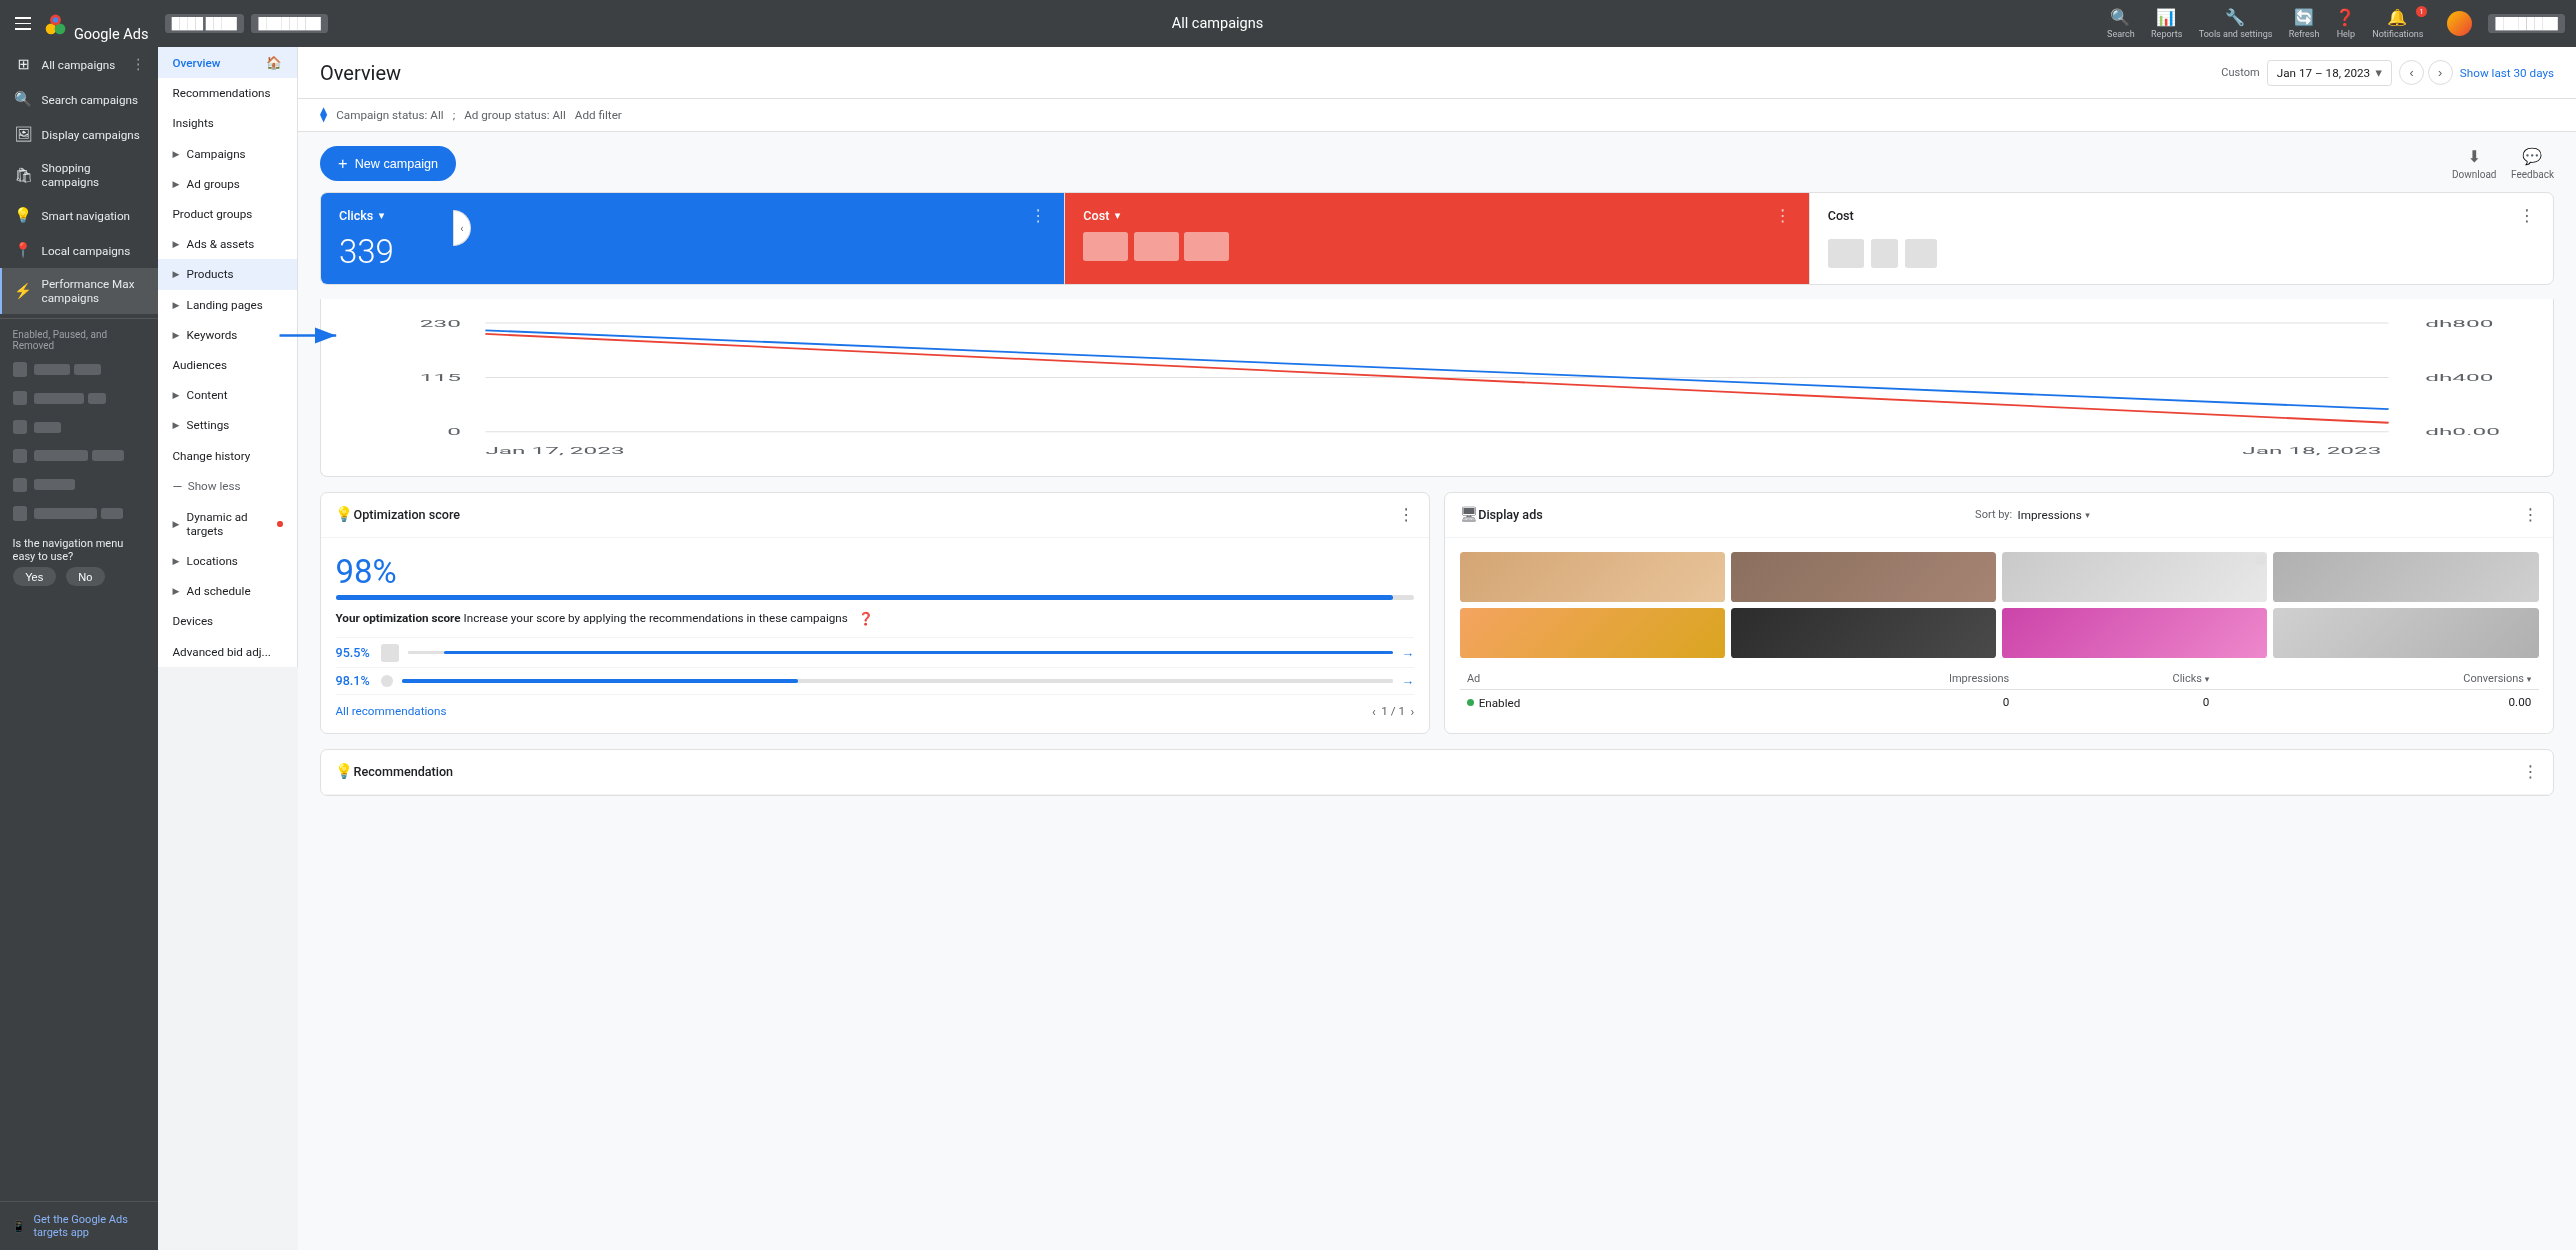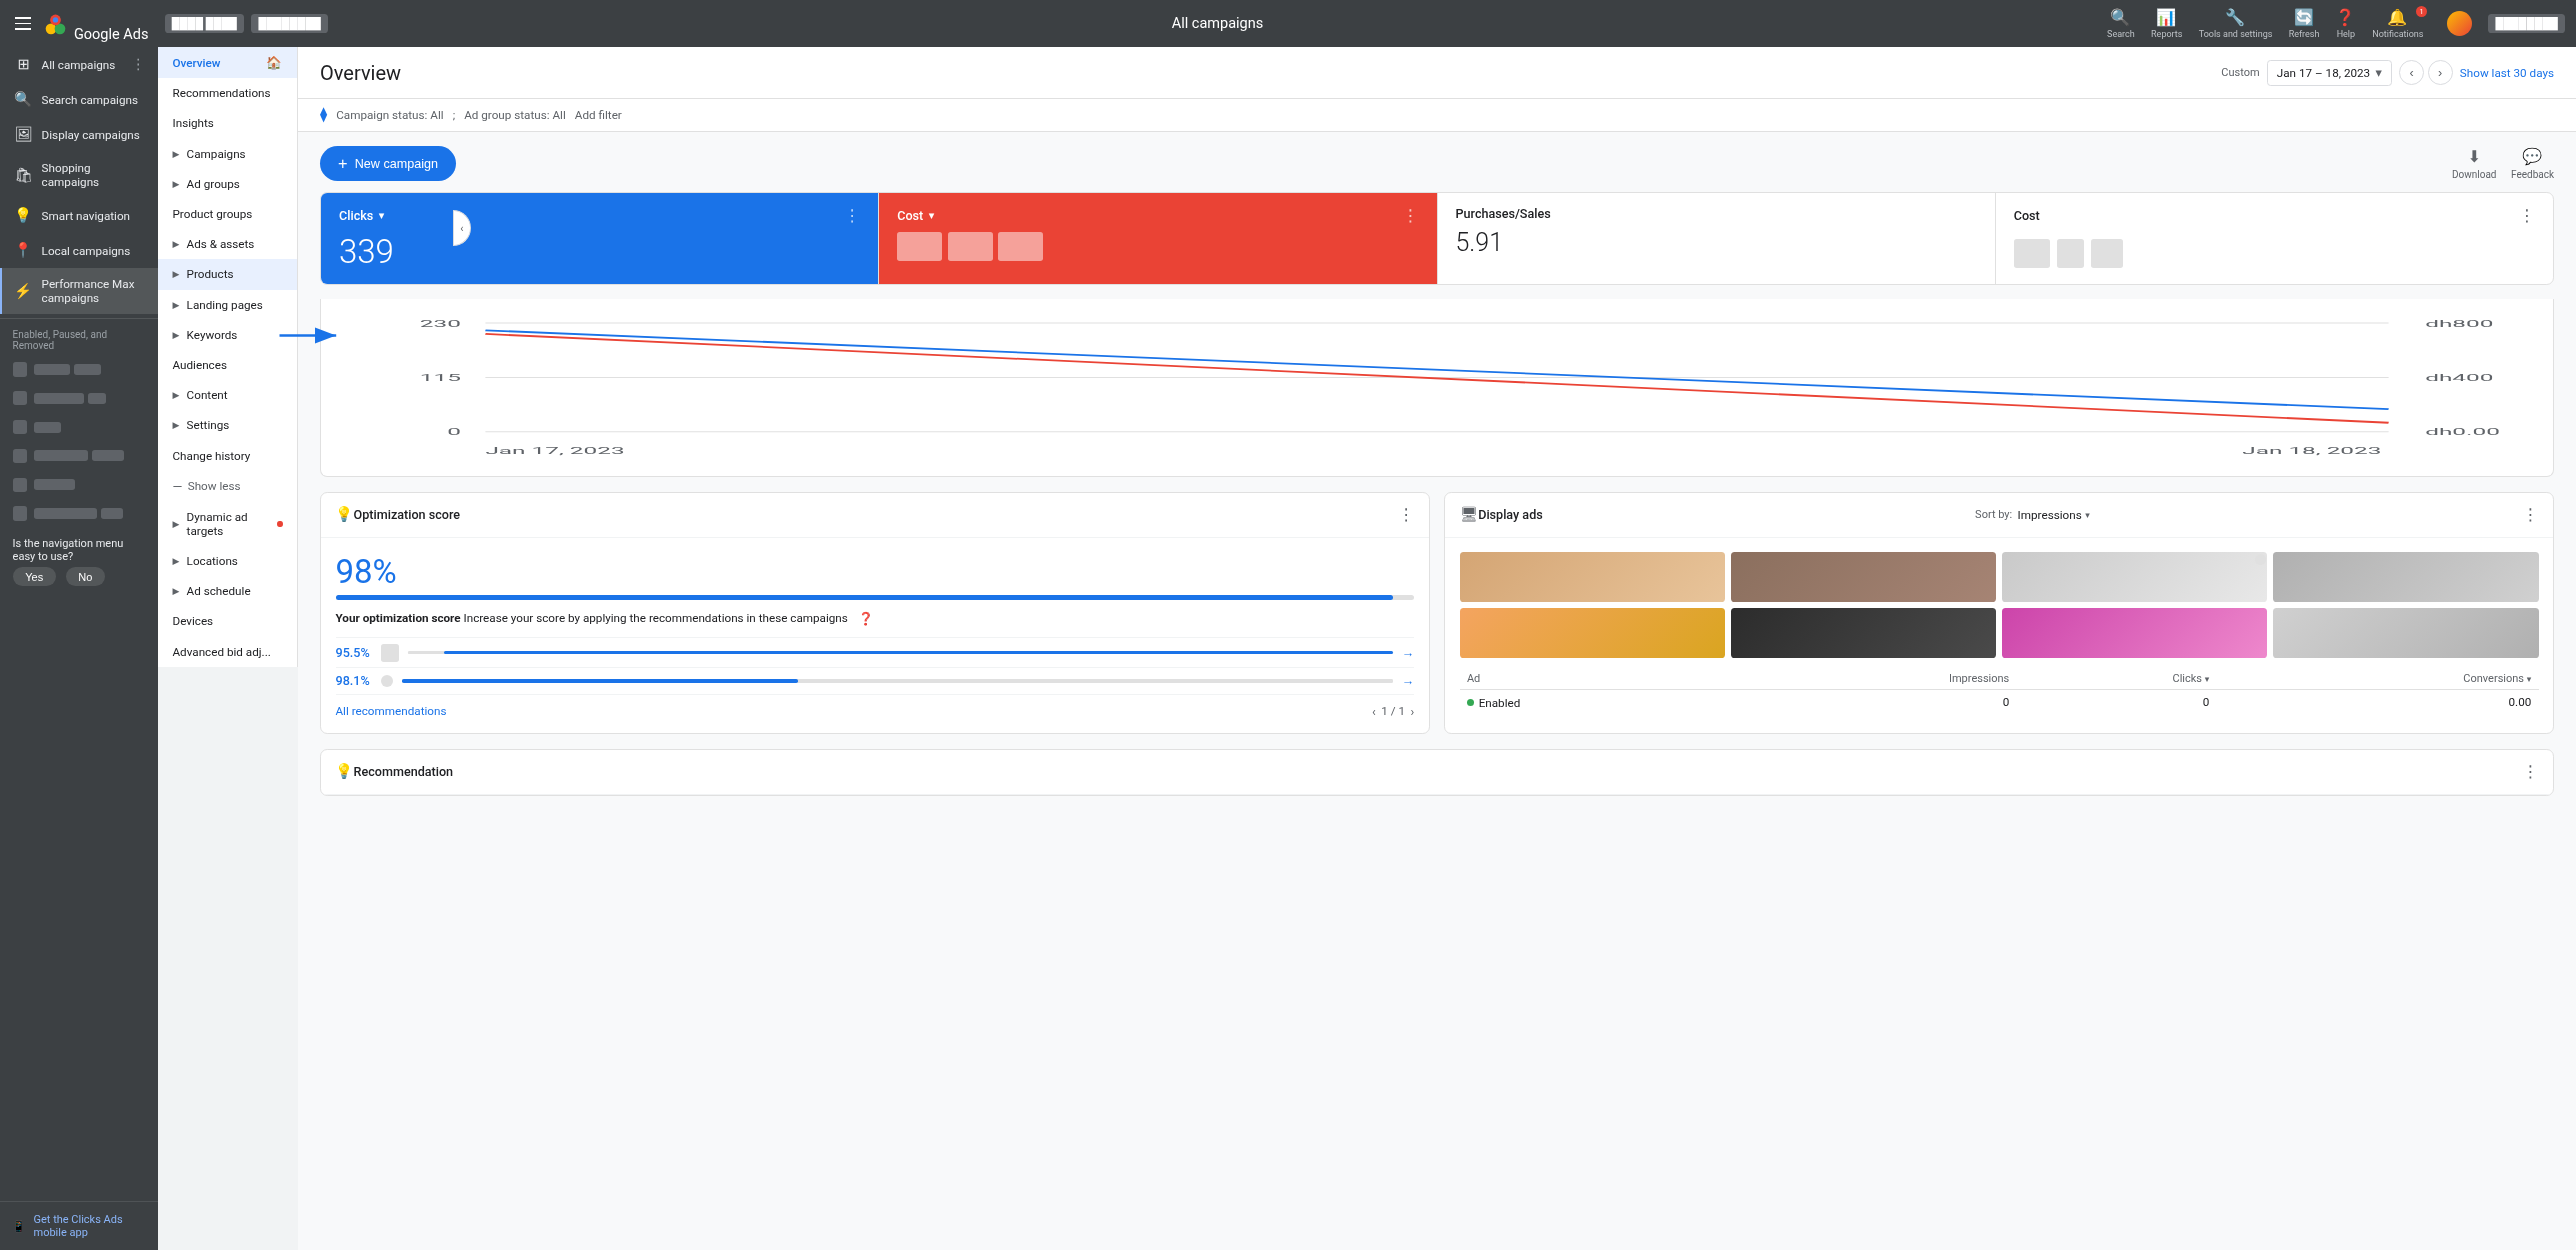--- a/index.html
+++ b/index.html
@@ -332,21 +332,21 @@
       <span>Is the navigation menu easy to use?</span>
       <div class="nav-question-btns">
         <button class="nav-question-btn">Yes</button>
         <button class="nav-question-btn">No</button>
       </div>
     </div>
 
     <div class="sidebar-footer">
       <div class="get-app">
         <span>📱</span>
-        <span>Get the Clicks Ads mobile app</span>
+        <span>Get the Google Ads targets app</span>
       </div>
     </div>
   </div>
 
   <div class="sub-nav-wrapper" style="position:relative;">
     <div class="sub-nav">
       <div class="sub-nav-item active">
         <span>Overview</span>
         <span class="sub-nav-home-icon">🏠</span>
       </div>
@@ -506,26 +506,20 @@
             <span class="stat-dropdown">▾</span>
             <span class="stat-more-white">⋮</span>
           </div>
           <div class="stat-value-blurred">
             <div class="stat-blur"></div>
             <div class="stat-blur"></div>
             <div class="stat-blur"></div>
           </div>
         </div>
 
-        <div class="stat-card">
-          <div class="stat-header">
-            <span class="stat-label">Purchases/Sales</span>
-          </div>
-          <div class="stat-value" style="font-size:25px;color:#202124;">5.91</div>
-        </div>
 
         <div class="stat-card" style="display:flex;flex-direction:column;">
           <div class="stat-header">
             <span class="stat-label">Cost</span>
             <span class="stat-more">⋮</span>
           </div>
           <div style="display:flex;gap:7.2px;margin-top:7.2px;">
             <div class="stat-blur-dark" style="width:36px;"></div>
             <div class="stat-blur-dark" style="width:27px;"></div>
             <div class="stat-blur-dark" style="width:32px;"></div>

